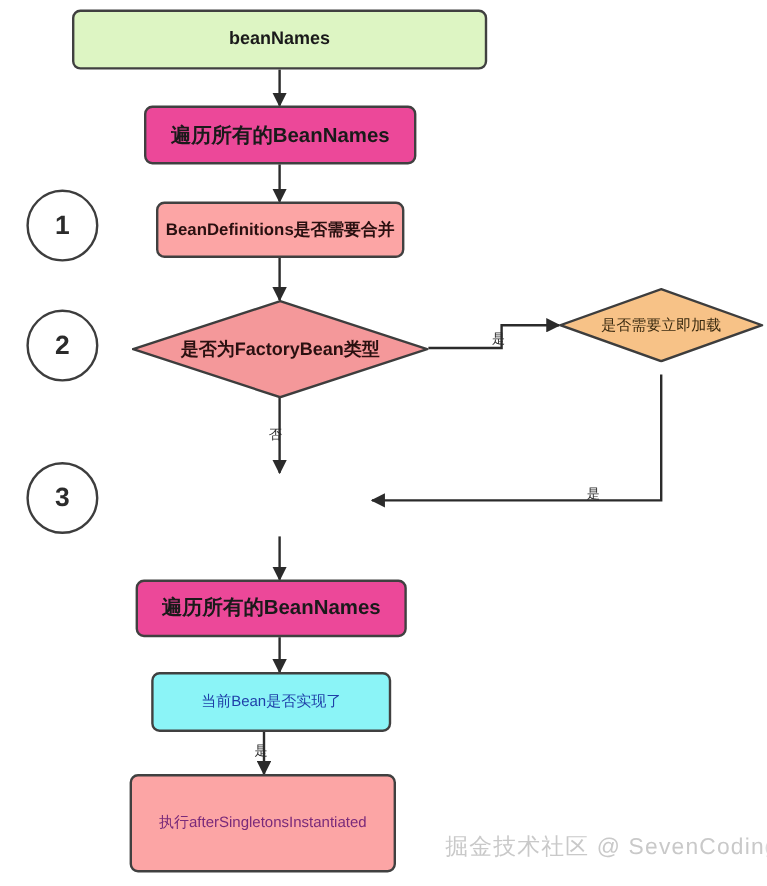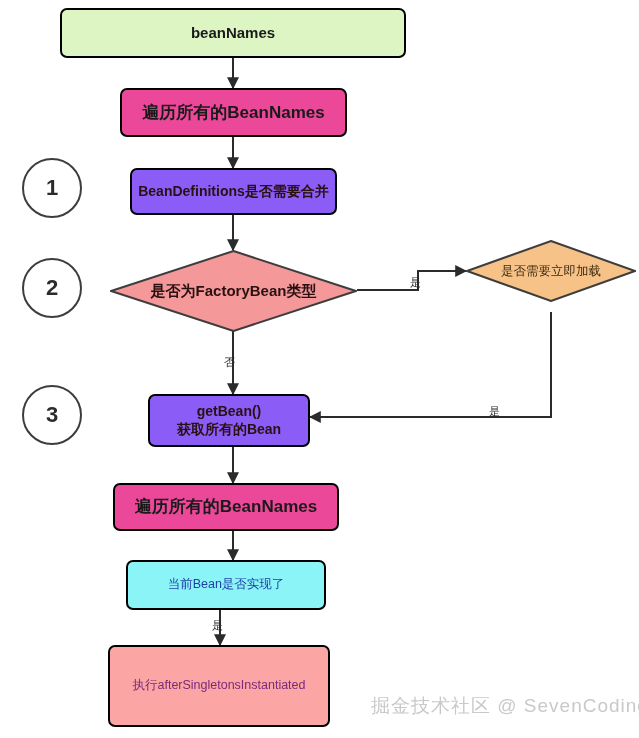--- a/index.html
+++ b/index.html
@@ -25,29 +25,29 @@
     height: 738px;
     pointer-events: none;
   }
   .node {
     position: absolute;
     box-sizing: border-box;
     display: flex;
     align-items: center;
     justify-content: center;
     text-align: center;
-    border: 2px solid #000000;
+    border: 2px solid #404040;
     border-radius: 7px;
     line-height: 1.25;
     z-index: 3;
   }
   .node .txt { width: 100%; padding: 0 6px; }
   .n-green  { background: #ddf5c3; color: #1a1a1a; font-weight: bold; font-size: 15px; }
   .n-yellow { background: #ec4899; color: #1a1a1a; font-weight: bold; font-size: 17px; }
-  .n-red    { background: #8b5cf6; color: #2a1010; font-weight: bold; font-size: 14px; }
+  .n-red    { background: #fca5a5; color: #2a1010; font-weight: bold; font-size: 14px; }
   .n-cyan   { background: #8bf4f7; color: #1f3fa8; font-weight: normal; font-size: 12.5px; }
   .n-magenta{ background: #fca5a5; color: #7a2a7a; font-weight: normal; font-size: 12.5px; }
 
   .diamond-wrap {
     position: absolute;
     z-index: 3;
   }
   .diamond-wrap svg { display: block; }
   .diamond-label {
     position: absolute;
@@ -160,26 +160,20 @@
     <div class="diamond-label dl-orange">是否需要立即加载</div>
   </div>
 
   <div class="diamond-wrap" style="left:110px; top:250px; width:247px; height:82px;">
     <svg width="247" height="82" viewBox="0 0 247 82" xmlns="http://www.w3.org/2000/svg">
       <polygon points="123.5,1 246,41 123.5,81 1,41" fill="#f4989a" stroke="#3d3d3d" stroke-width="2"></polygon>
     </svg>
     <div class="diamond-label dl-pink">是否为FactoryBean类型</div>
   </div>
 
-  <div class="node n-red" style="left:148px; top:394px; width:162px; height:53px;">
-    <div class="txt">
-      <div>getBean()</div>
-      <div>获取所有的Bean</div>
-    </div>
-  </div>
 
   <div class="node n-yellow" style="left:113px; top:483px; width:226px; height:48px;">
     <div class="txt">遍历所有的BeanNames</div>
   </div>
 
   <div class="node n-cyan" style="left:126px; top:560px; width:200px; height:50px;">
     <div class="txt">
       <div>当前Bean是否实现了</div>
     </div>
   </div>

